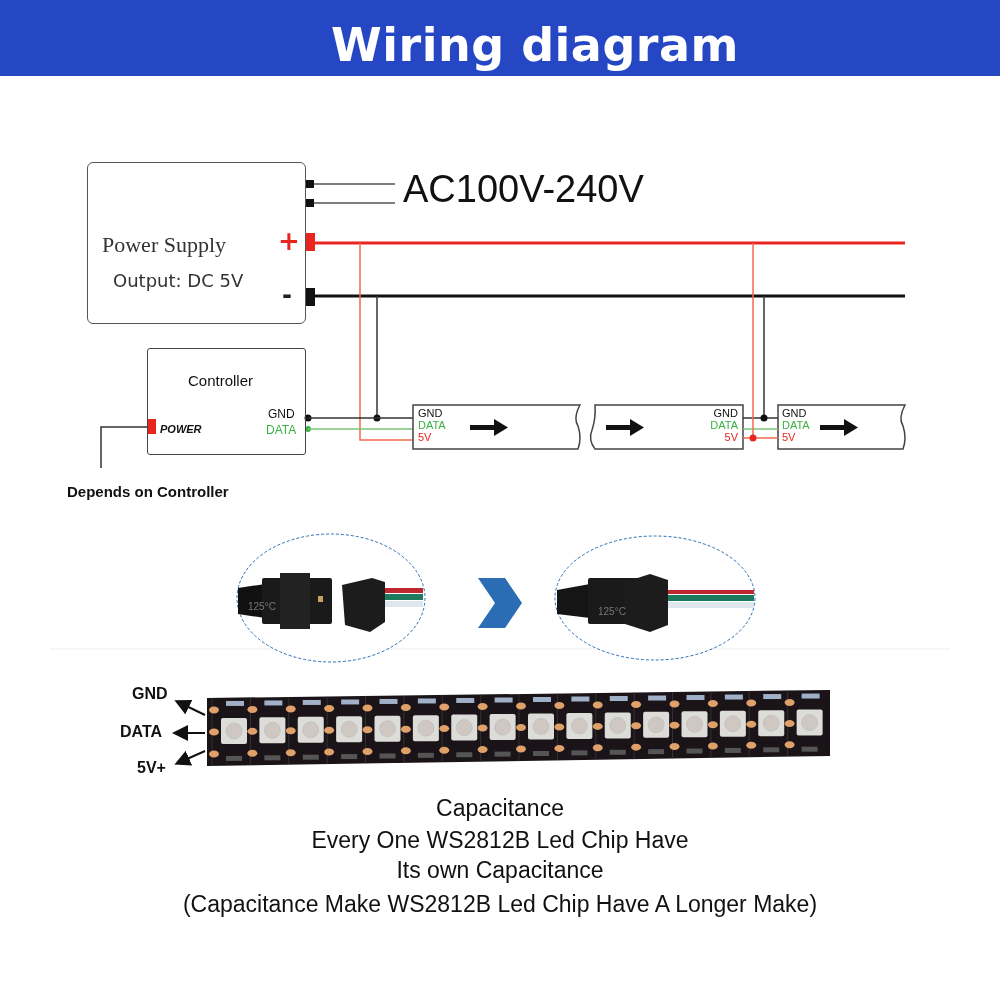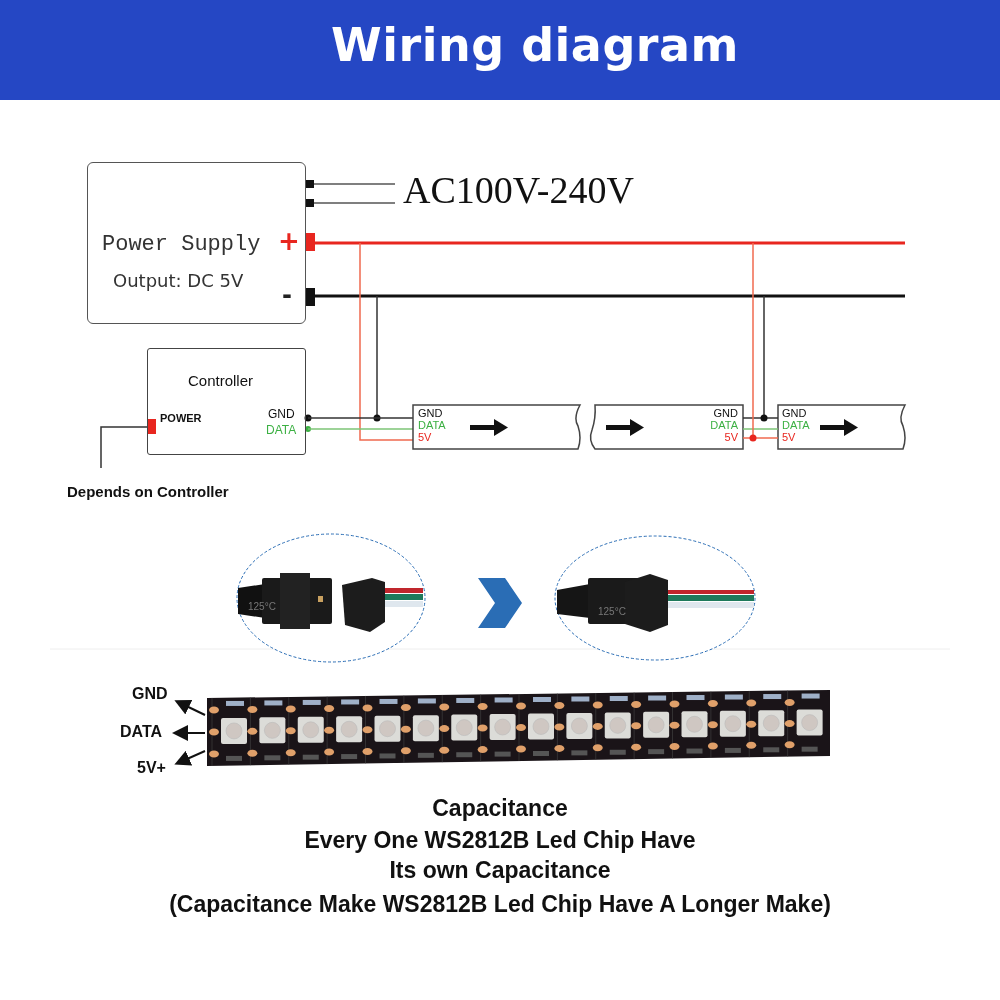--- a/index.html
+++ b/index.html
@@ -1,33 +1,33 @@
 <!DOCTYPE html>
 <html><head>
 <meta charset="utf-8">
 <style>
   html,body{margin:0;padding:0;background:#fff;}
   body{width:1000px;height:1000px;position:relative;overflow:hidden;font-family:"Liberation Sans",sans-serif;}
-  .banner{position:absolute;left:0;top:0;width:1000px;height:100px;background:#2547c4;}
+  .banner{position:absolute;left:0;top:0;width:1000px;height:76px;background:#2547c4;}
   .banner-title{position:absolute;left:0;top:18px;width:1070px;text-align:center;color:#fff;font-family:"DejaVu Sans",sans-serif;font-weight:bold;font-size:46px;letter-spacing:0.5px;}
   .abs{position:absolute;}
   .ps-box{left:87px;top:162px;width:219px;height:162px;border:1.5px solid #555;border-radius:6px;box-sizing:border-box;}
-  .ps-title{left:102px;top:232px;font-family:Liberation Mono, monospace;font-size:22px;color:#333;}
+  .ps-title{left:102px;top:232px;font-family:Liberation Serif, serif;font-size:22px;color:#333;}
   .ps-plus{left:278px;top:226px;font-family:"DejaVu Sans",sans-serif;font-size:26px;color:#e8261f;font-weight:bold;}
   .ps-out{left:113px;top:270px;font-family:"DejaVu Sans",sans-serif;font-size:18px;color:#333;}
   .ps-minus{left:282px;top:281px;font-family:"DejaVu Sans",sans-serif;font-size:24px;color:#222;font-weight:bold;}
-  .ac-label{left:403px;top:168px;font-size:38px;color:#111;font-family:Liberation Serif, serif;}
+  .ac-label{left:403px;top:168px;font-size:38px;color:#111;}
   .ctrl-box{left:147px;top:348px;width:159px;height:107px;border:1.5px solid #444;border-radius:3px;box-sizing:border-box;}
   .ctrl-title{left:188px;top:372px;font-size:15px;color:#111;text-align:right;}
-  .ctrl-power{left:160px;top:412px;font-size:11px;font-weight:bold;color:#111;}
+  .ctrl-power{left:160px;top:423px;font-size:11px;font-weight:bold;color:#111;font-style:italic;}
   .ctrl-gnd{left:268px;top:407px;font-size:12px;color:#111;}
   .ctrl-data{left:266px;top:423px;font-size:12px;color:#3cb043;}
   .depends{left:67px;top:483px;font-size:15px;color:#111;font-weight:bold;}
   .strip-lbl{font-size:11px;line-height:12px;}
-  .cap-text{left:0;width:1000px;text-align:center;font-weight:bold;font-size:23px;color:#111;}
+  .cap-text{left:0;width:1000px;text-align:center;font-weight:normal;font-size:23px;color:#111;}
   .pin-lbl{font-weight:bold;font-size:16px;color:#111;}
 </style>
 </head>
 <body>
 
 <div class="banner">
   <div class="banner-title">Wiring diagram</div>
 </div>
 
 <svg class="abs" style="left:0;top:0" width="1000" height="520">

